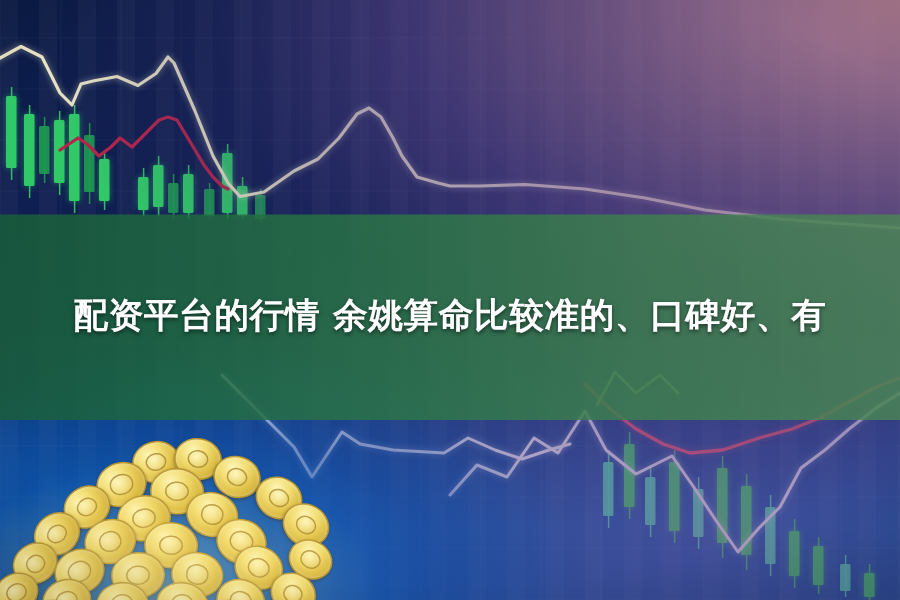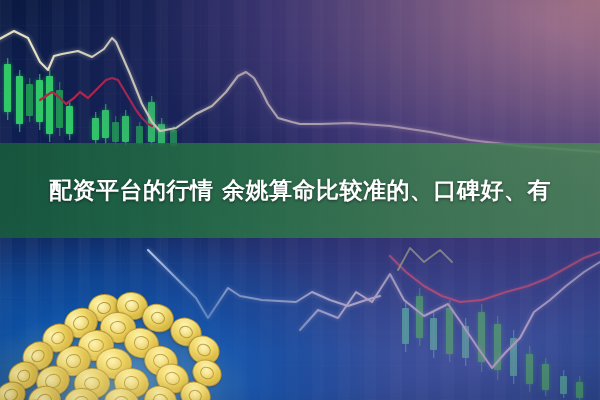--- a/index.html
+++ b/index.html
@@ -86,21 +86,21 @@
     background:radial-gradient(circle at 40% 35%, rgba(255,250,200,.7), rgba(205,170,60,.25));
   }
   #coin-glow{
     position:absolute;left:-10px;bottom:-24px;width:260px;height:110px;
     background:radial-gradient(ellipse at 45% 70%, rgba(255,235,150,.34) 0%, rgba(255,215,100,.12) 45%, rgba(255,200,80,0) 72%);
     pointer-events:none;
   }
 
   
   #band{
-    position:absolute;left:0;right:0;top:143px;height:95px;
+    position:absolute;left:0;right:0;top:143px;height:137px;
     background:linear-gradient(90deg,
       rgba(24,92,58,.87) 0%,
       rgba(30,104,64,.85) 18%,
       rgba(44,118,70,.84) 45%,
       rgba(62,128,78,.83) 72%,
       rgba(74,134,84,.82) 100%);
     display:flex;align-items:center;justify-content:center;
   }
   #band-title{
     width:560px;text-align:center;

